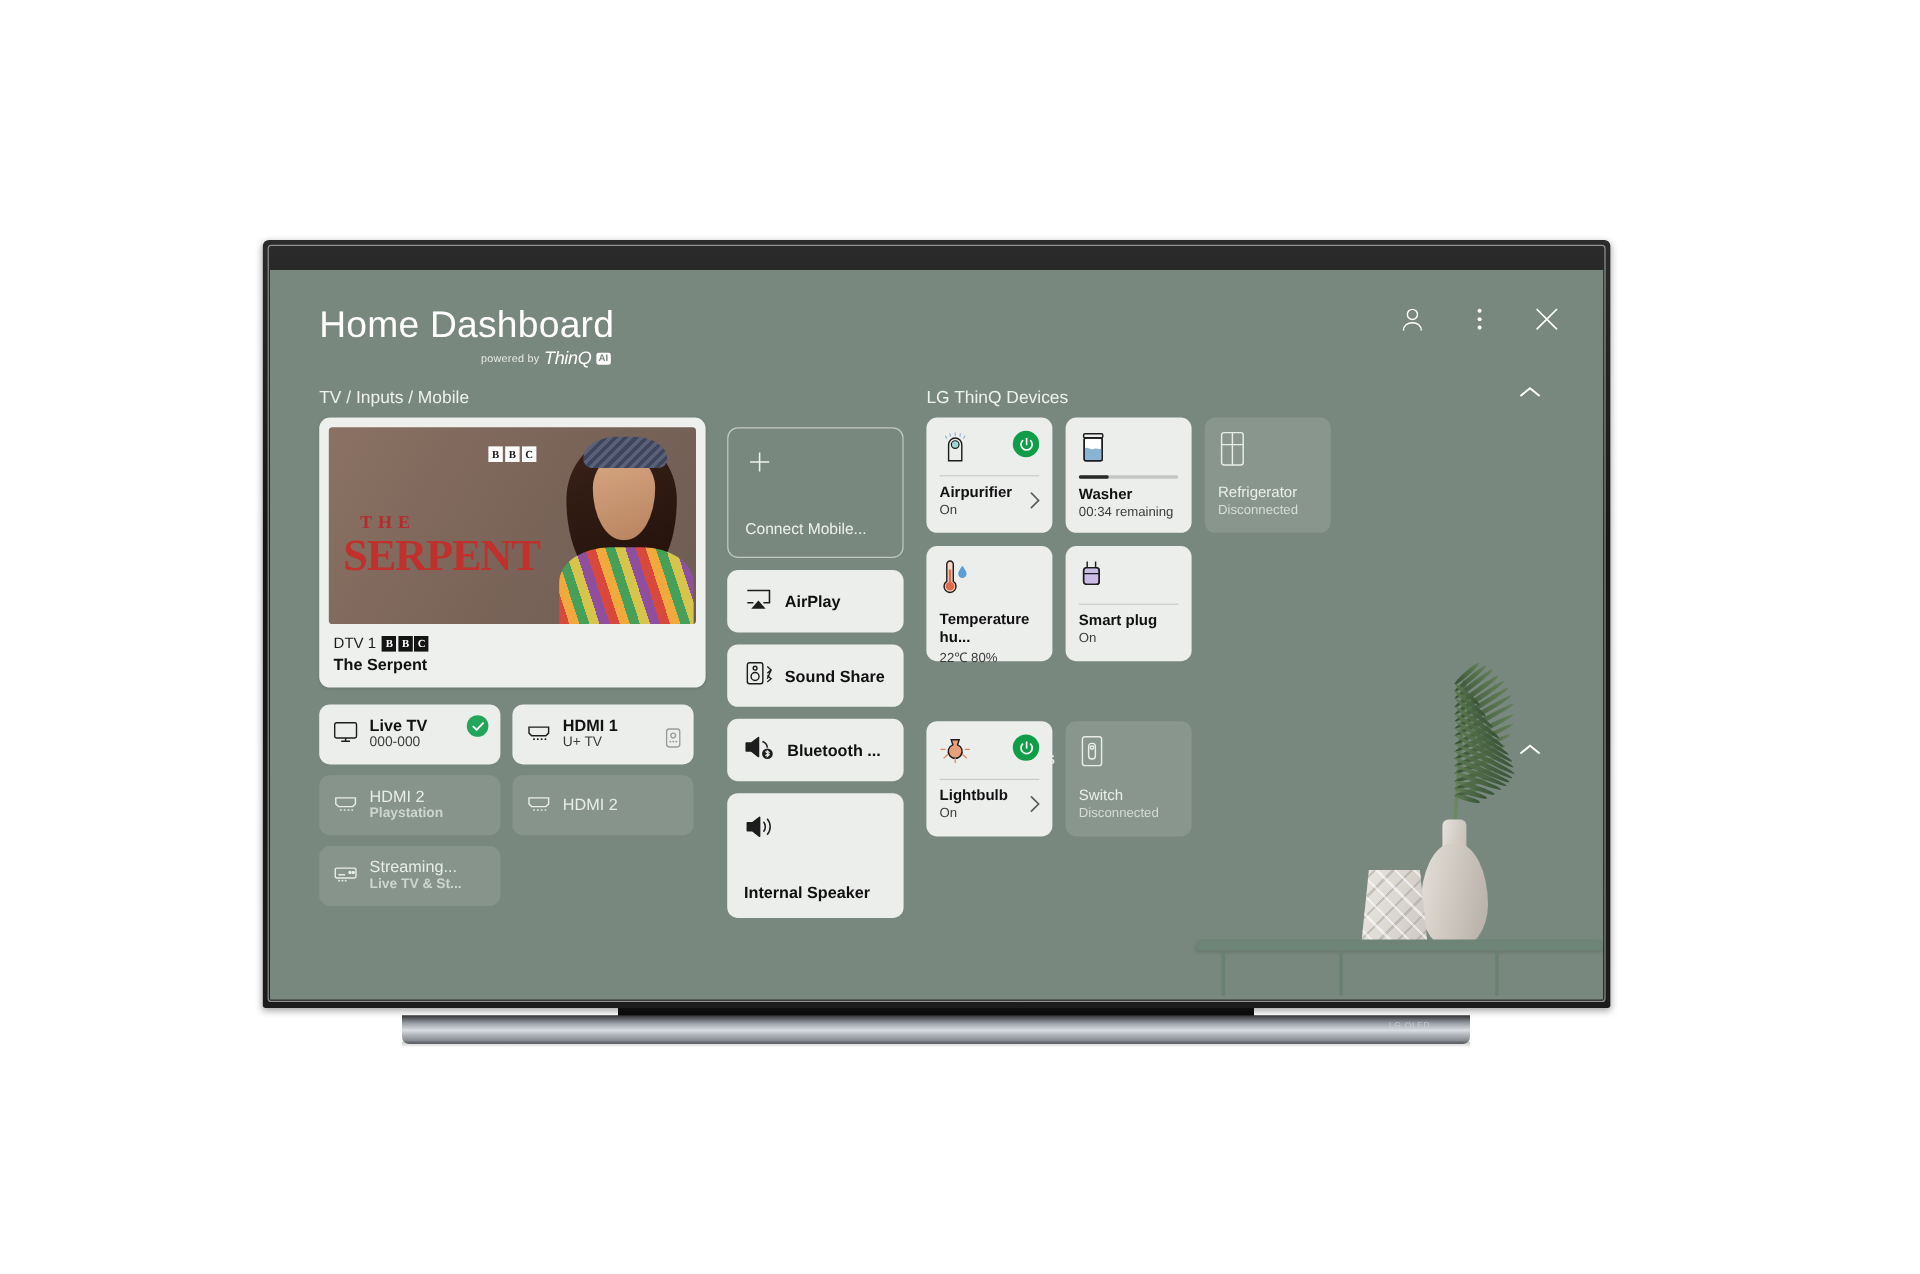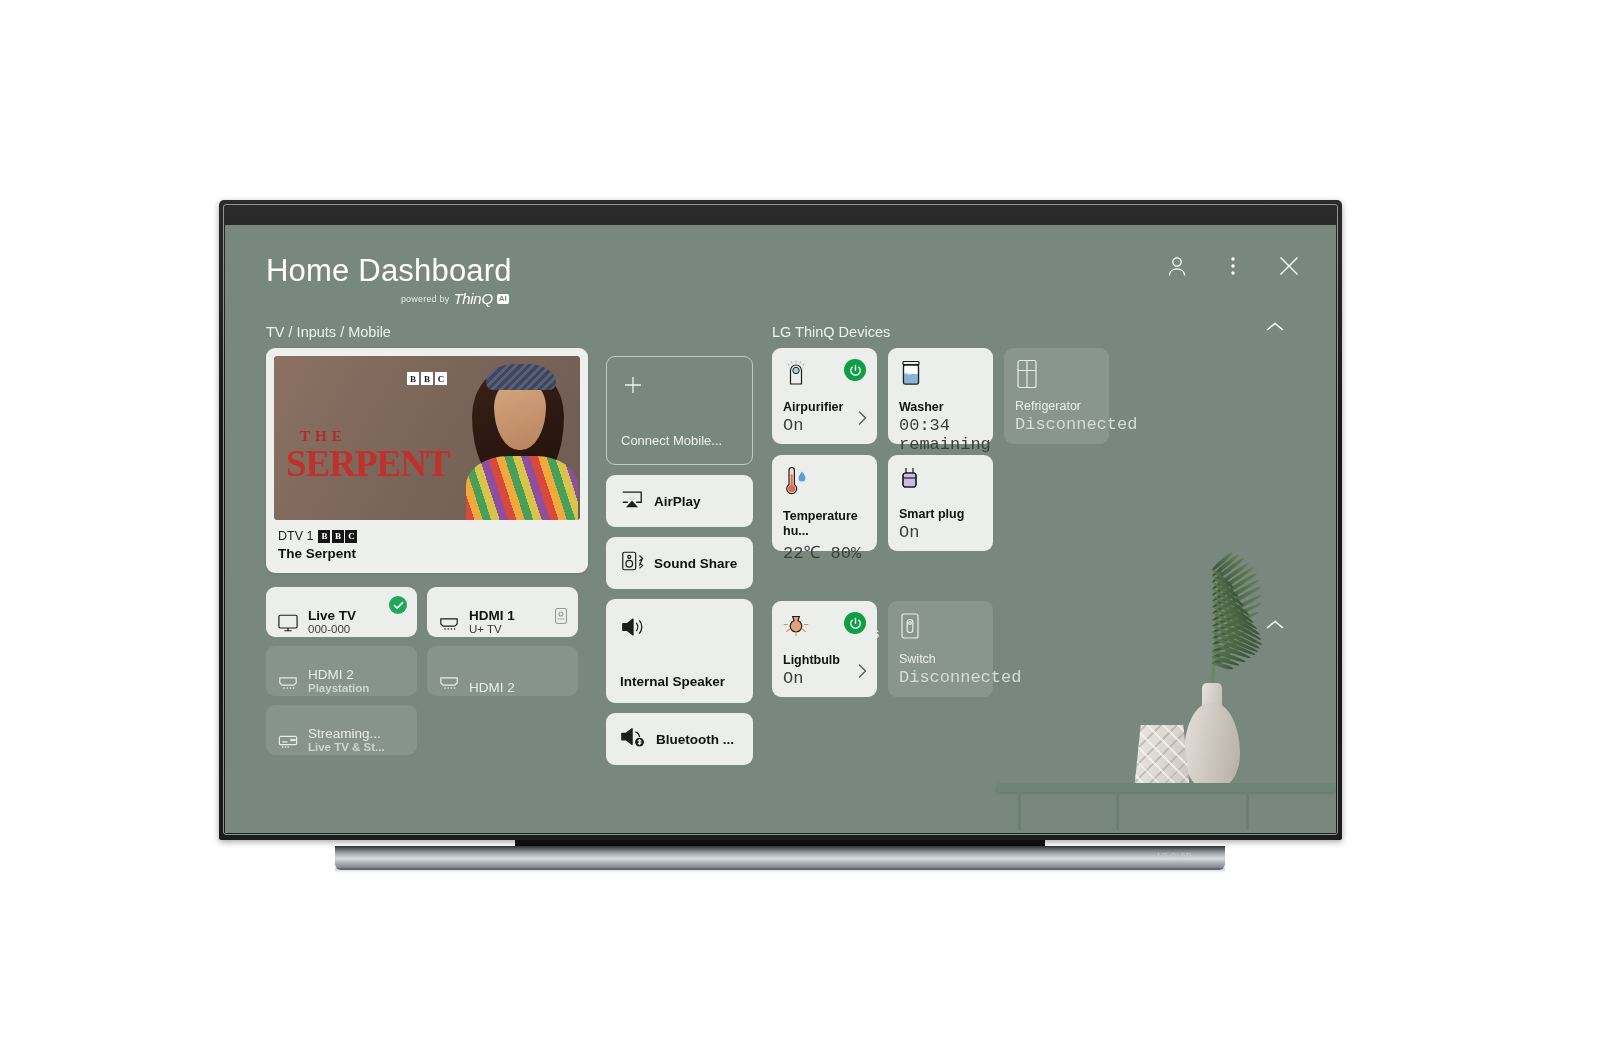--- a/index.html
+++ b/index.html
@@ -210,21 +210,21 @@
     font-family: "Liberation Serif", serif;
   }
   #preview-prog { font-size: 13.5px; color: #111; font-weight: 700; margin-top: 3px; }
 
   #input-grid {
     display: grid; grid-template-columns: 151px 151px;
     gap: 9px 10px; margin-top: 14px;
   }
   .input-tile {
     height: 50px; border-radius: 9px; position: relative;
-    display: flex; align-items: flex-end; gap: 9px;
+    display: flex; align-items: center; gap: 9px;
     padding: 0 11px; cursor: pointer;
   }
   .input-tile.active { background: #eceeec; }
   .input-tile.idle { background: rgba(255,255,255,.10); }
   .input-text { display: flex; flex-direction: column; line-height: 1.18; min-width: 0; }
   .input-title { font-size: 13.5px; font-weight: 700; color: #111; white-space: nowrap; }
   .input-sub { font-size: 11.5px; color: #3b3b3b; white-space: nowrap; }
   .idle .input-title { font-weight: 400; color: #e9ede9; }
   .idle .input-sub { color: #cdd6ce; font-weight: bold; }
   .tile-badge { position: absolute; right: 10px; top: 9px; }
@@ -274,21 +274,21 @@
     height: 34px;
   }
   .power-btn {
     width: 22px; height: 22px; border-radius: 50%; background: #0f9d48;
     display: flex; align-items: center; justify-content: center; cursor: pointer;
   }
   .dev-divider { height: 1px; background: #c7cbc7; margin: 3px 0 6px 0; }
   .dev-progress { height: 2.5px; background: #c3c7c3; margin: 3px 0 6px 0; border-radius: 2px; }
   .dev-progress-fill { height: 100%; background: #2a2a2a; border-radius: 2px; }
   .dev-name { font-size: 12.5px; font-weight: 700; color: #111; line-height: 1.2; }
-  .dev-state { font-size: 17px; color: #3d3d3d; margin-top: 1px; font-family: Liberation Mono, monospace; }
+  .dev-state { font-size: 11px; color: #3d3d3d; margin-top: 1px; }
   .off .dev-name { font-weight: 400; color: #eaeeea; }
   .off .dev-state { color: #d4dcd5; }
   .dev-chevron { position: absolute; right: 9px; bottom: 14px; }
   .dev-text-wrap { display: flex; align-items: flex-end; justify-content: space-between; }
 </style>
 </head>
 <body>
 
 <div id="tv-set">
   <div id="tv-bezel">
@@ -510,35 +510,35 @@
               </div>
               <div class="mid-tile">
                 <span><svg width="24" height="22" viewBox="0 0 26 22" fill="none" stroke="#1d1d1d" stroke-width="1.3">
         <rect x="3" y="1.5" width="14" height="19" rx="2"></rect>
                     <circle cx="10" cy="6.5" r="1.7"></circle>
                     <circle cx="10" cy="14" r="3.6"></circle>
         <path d="M21 5 l3.5 3 -3.5 3 M21 19 l3.5 -3 -3.5 -3 M24.5 8 L21 16" stroke-width="1.2"></path>
                   </svg></span>
      <span class="mid-label">Sound Share</span>
               </div>
-              <div class="mid-tile tall">
-                <span><svg width="26" height="24" viewBox="0 0 28 24" fill="none" stroke="#1d1d1d" stroke-width="1.4">
-        <path d="M3 8.5h4.5L14 3.5v17l-6.5-5H3z" fill="#1d1d1d" stroke-linejoin="round"></path>
-        <path d="M17.5 7.5a7 7 0 010 9M20.8 4.8a11 11 0 010 14.4"></path>
-                  </svg></span>
-     <span class="mid-label">Internal Speaker</span>
-              </div>
               <div class="mid-tile">
                 <span><svg width="26" height="24" viewBox="0 0 28 24" fill="none" stroke="#1d1d1d" stroke-width="1.4">
         <path d="M2 8h4.5L13 3v17l-6.5-5H2z" fill="#1d1d1d" stroke-linejoin="round"></path>
         <path d="M16.5 6.5a6.5 6.5 0 014.5 5.5"></path>
         <circle cx="21" cy="17.5" r="4.8" fill="#1d1d1d" stroke="none"></circle>
         <path d="M19.2 15.4l3.4 3-1.7 1.5v-5l1.7 1.5-3.4 3" stroke="#eceeec" stroke-width="1.1" fill="none"></path>
                   </svg></span>
      <span class="mid-label">Bluetooth ...</span>
+              </div>
+              <div class="mid-tile tall">
+                <span><svg width="26" height="24" viewBox="0 0 28 24" fill="none" stroke="#1d1d1d" stroke-width="1.4">
+        <path d="M3 8.5h4.5L14 3.5v17l-6.5-5H3z" fill="#1d1d1d" stroke-linejoin="round"></path>
+        <path d="M17.5 7.5a7 7 0 010 9M20.8 4.8a11 11 0 010 14.4"></path>
+                  </svg></span>
+     <span class="mid-label">Internal Speaker</span>
               </div>
             </div>
         </div>
 
         <div id="right-col">
           <div class="device-row" id="thinq-row-1">
               <div class="device-card on">
                 <div class="dev-icon-row">
        <span><svg width="26" height="28" viewBox="0 0 26 28" fill="none" stroke="#1d1d1d" stroke-width="1.2">
         <path d="M7.5 11.5a5.5 5.5 0 1111 0v13.5h-11z"></path>

